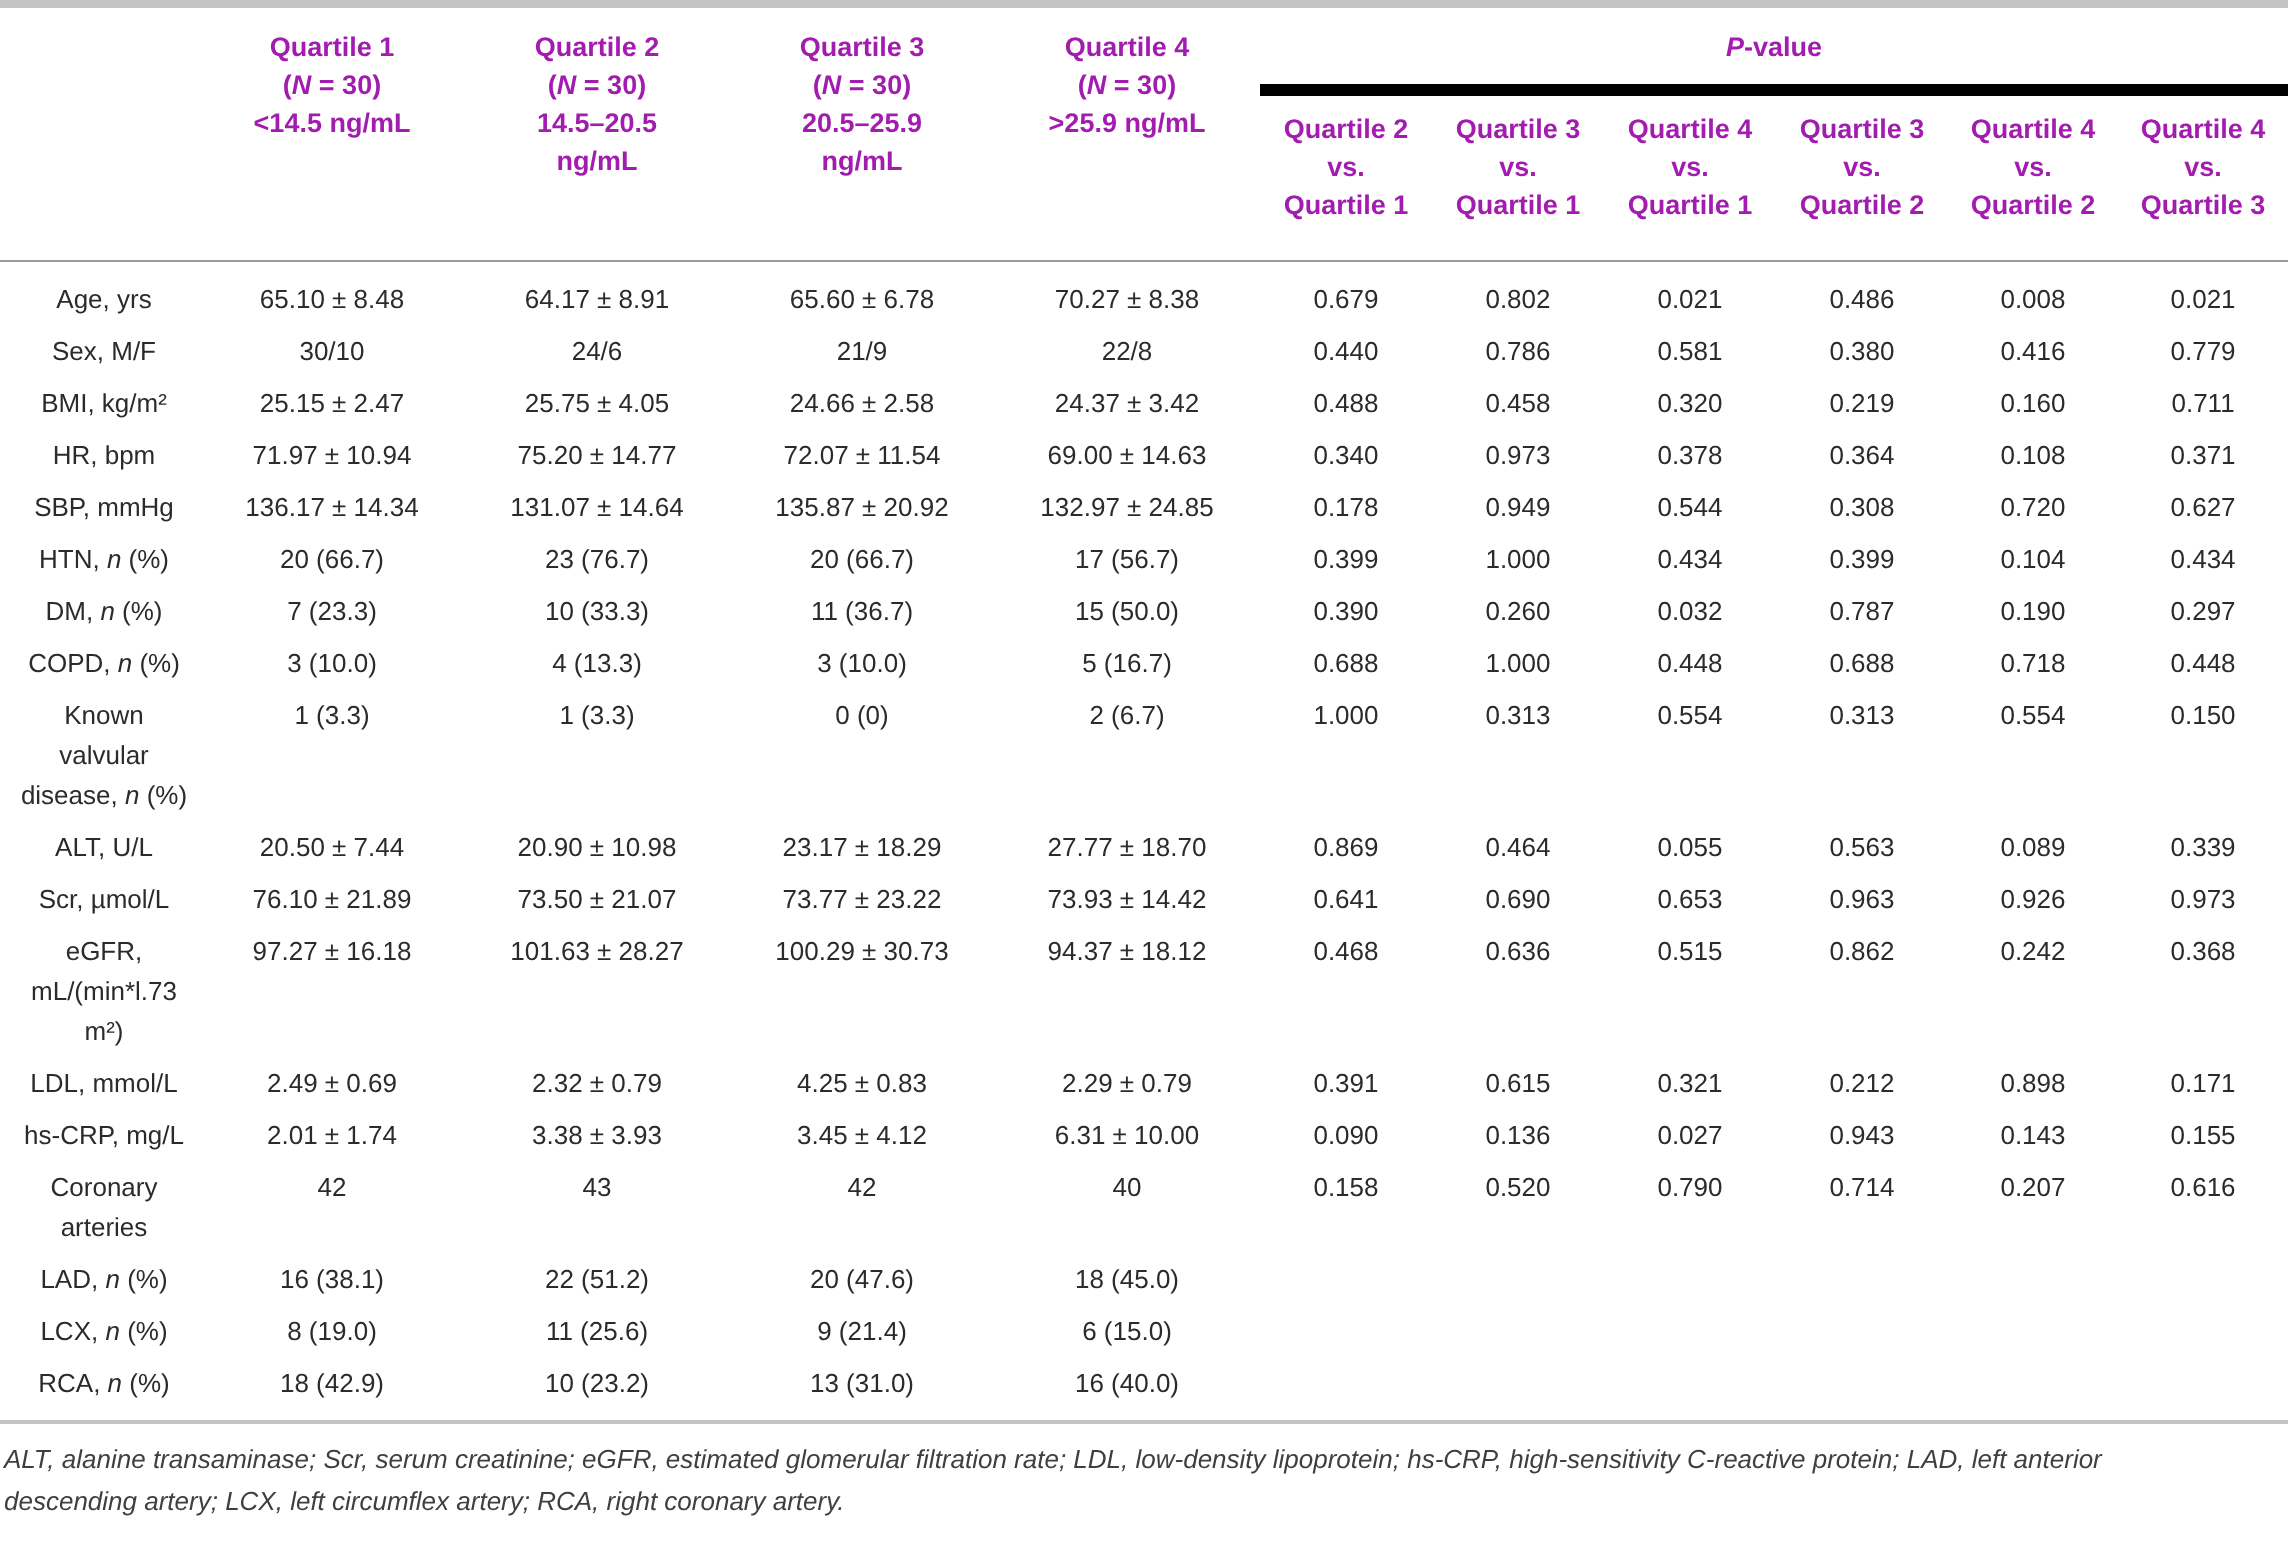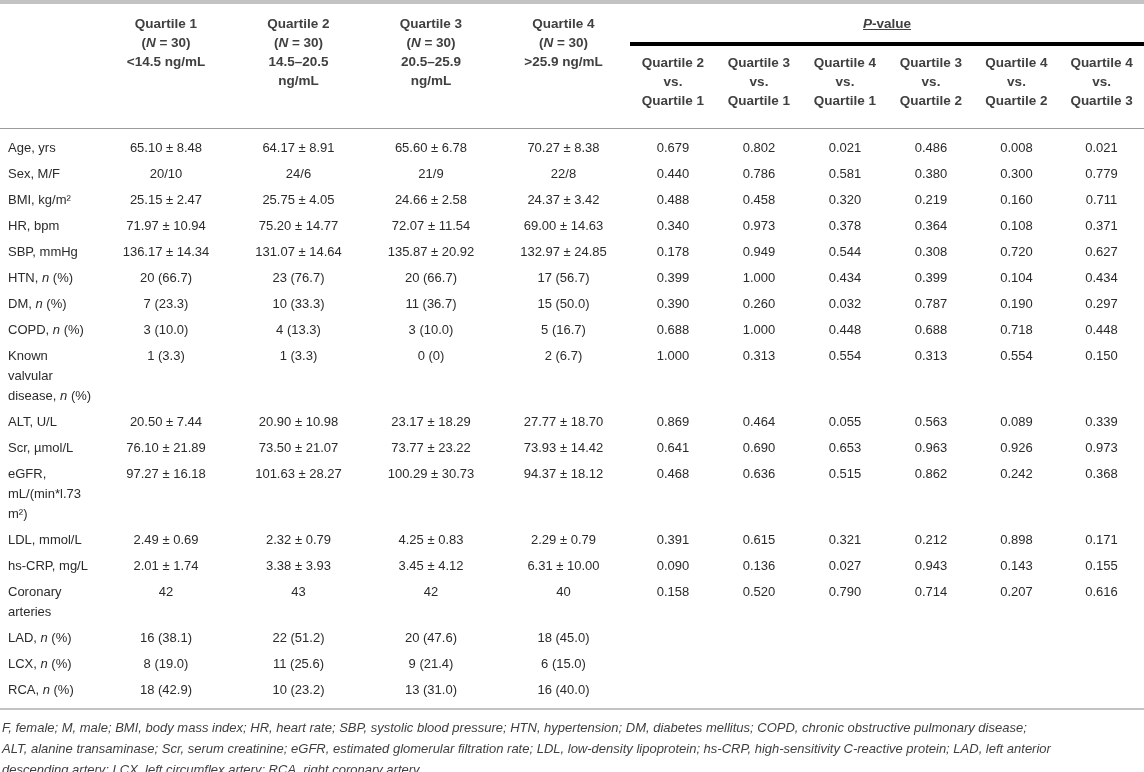--- a/index.html
+++ b/index.html
@@ -14,55 +14,54 @@
   }
   table.tbl {
     width: 1144px;
     border-collapse: collapse;
     table-layout: fixed;
     border-top: 4px solid #c3c3c3;
   }
   thead th {
     font-weight: bold;
     font-size: 13.5px;
-    color: #404040;
+    color: #a21caf;
     text-align: center;
     vertical-align: top;
     line-height: 19px;
     padding: 0;
   }
   th.quartile-head {
     padding-top: 10px;
     border-bottom: 1px solid #9b9b9b;
   }
   th.label-head {
     border-bottom: 1px solid #9b9b9b;
   }
   th.pgroup {
     padding-top: 10px;
     padding-bottom: 9px;
-    border-bottom: 4px solid #000000;
-    text-decoration: underline;
+    border-bottom: 6px solid #000000;
   }
   th.cmp {
     padding-top: 7px;
     padding-bottom: 18px;
     border-bottom: 1px solid #9b9b9b;
   }
   tbody td {
     font-size: 13px;
     color: #2b2b2b;
     text-align: center;
     vertical-align: top;
     line-height: 20px;
     padding: 3px 2px;
   }
   tbody tr:first-child td { padding-top: 9px; }
   td.lbl {
-    text-align: left;
+    text-align: center;
     padding-left: 8px;
     padding-right: 4px;
   }
   i { font-style: italic; }
   #footnote {
     border-top: 2px solid #c3c3c3;
     margin-top: 5px;
     padding-top: 7px;
     font-style: italic;
     font-size: 13px;
@@ -119,29 +118,29 @@
           <td>70.27 ± 8.38</td>
           <td>0.679</td>
           <td>0.802</td>
           <td>0.021</td>
           <td>0.486</td>
           <td>0.008</td>
           <td>0.021</td>
         </tr>
         <tr>
           <td class="lbl">Sex, M/F</td>
-          <td>20/10</td>
+          <td>30/10</td>
           <td>24/6</td>
           <td>21/9</td>
           <td>22/8</td>
           <td>0.440</td>
           <td>0.786</td>
           <td>0.581</td>
           <td>0.380</td>
-          <td>0.300</td>
+          <td>0.416</td>
           <td>0.779</td>
         </tr>
         <tr>
           <td class="lbl">BMI, kg/m²</td>
           <td>25.15 ± 2.47</td>
           <td>25.75 ± 4.05</td>
           <td>24.66 ± 2.58</td>
           <td>24.37 ± 3.42</td>
           <td>0.488</td>
           <td>0.458</td>
@@ -343,17 +342,16 @@
           <td></td>
           <td></td>
           <td></td>
           <td></td>
         </tr>
       </tbody>
   </table>
 
   <div id="footnote">
 
-  <div>F, female; M, male; BMI, body mass index; HR, heart rate; SBP, systolic blood pressure; HTN, hypertension; DM, diabetes mellitus; COPD, chronic obstructive pulmonary disease;</div>
       <div>ALT, alanine transaminase; Scr, serum creatinine; eGFR, estimated glomerular filtration rate; LDL, low-density lipoprotein; hs-CRP, high-sensitivity C-reactive protein; LAD, left anterior</div>
       <div>descending artery; LCX, left circumflex artery; RCA, right coronary artery.</div>
     </div>
 </div>
 
 </body></html>

